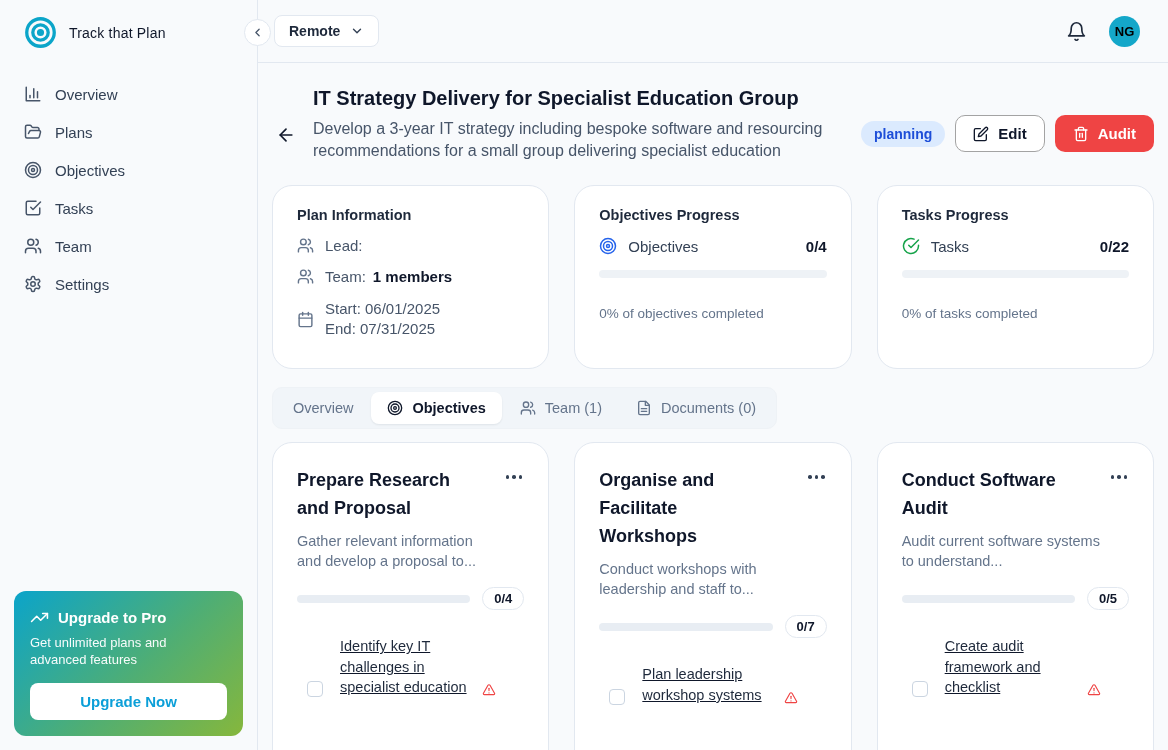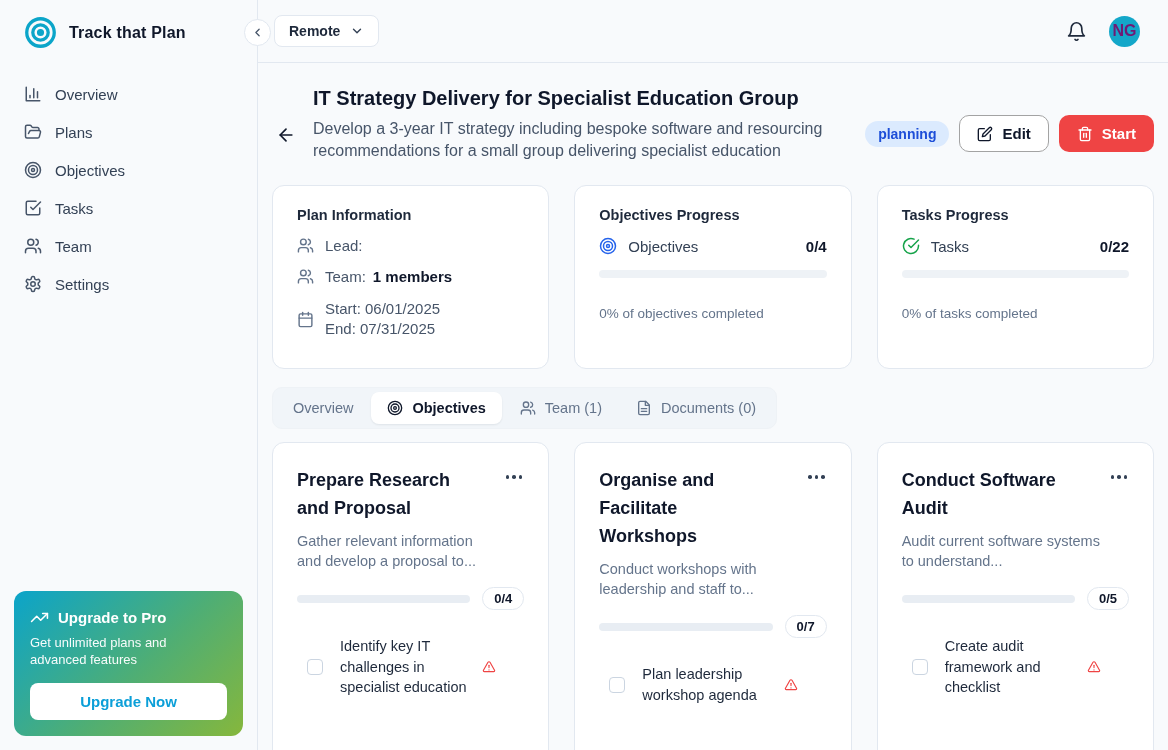--- a/index.html
+++ b/index.html
@@ -3,54 +3,54 @@
 <meta charset="utf-8">
 <style>
   * { margin:0; padding:0; box-sizing:border-box; }
   html,body { width:1168px; height:750px; overflow:hidden; font-family:"Liberation Sans", sans-serif; background:#f8fafc; color:#0f172a; }
   body { display:flex; }
   svg.ic { display:block; }
 
   
   .sidebar { width:258px; min-width:258px; height:100%; border-right:1px solid #e2e8f0; display:flex; flex-direction:column; background:#f8fafc; }
   .logo-row { display:flex; align-items:center; gap:12px; padding:16px 20px 14px 24px; }
-  .logo-title { font-size:16px; font-weight:700; color:#0f172a; letter-spacing:.2px; }
+  .logo-title { font-size:14px; font-weight:400; color:#0f172a; letter-spacing:.2px; }
   .nav { padding:14px 0 0 0; flex:1; }
   .nav-item { display:flex; align-items:center; gap:13px; padding:8px 24px; margin-bottom:4px; font-size:15px; color:#334155; cursor:pointer; }
   .nav-item .ic { color:#475569; }
   .upgrade { margin:14px; border-radius:12px; padding:17px 16px 16px 16px; background:linear-gradient(135deg,#0ba4ca 0%, #4fae74 55%, #86b73c 100%); color:#fff; }
   .upgrade-title-row { display:flex; align-items:center; gap:9px; font-size:15px; font-weight:700; }
   .upgrade-sub { font-size:13px; line-height:1.35; margin-top:7px; max-width:160px; color:rgba(255,255,255,.96); }
   .upgrade-btn { margin-top:14px; width:100%; background:#fff; border:none; border-radius:8px; padding:10px 0; font-size:15px; font-weight:700; color:#0b9fd8; cursor:pointer; font-family:inherit; }
 
   
   .main { flex:1; display:flex; flex-direction:column; height:100%; position:relative; }
   .topbar { height:63px; min-height:63px; border-bottom:1px solid #e2e8f0; display:flex; align-items:center; padding:0 28px 0 16px; position:relative;gap:36px; }
   .collapse-btn { position:absolute; left:-14px; top:19px; width:27px; height:27px; border-radius:50%; background:#fff; border:1px solid #e2e8f0; display:flex; align-items:center; justify-content:center; cursor:pointer; color:#475569; z-index:5; }
   .ws-select { display:flex; align-items:center; gap:10px; background:#fff; border:1px solid #e2e8f0; border-radius:8px; padding:7px 14px; font-size:14px; font-weight:600; color:#1e293b; cursor:pointer; }
   .topbar-right { margin-left:auto; display:flex; align-items:center; gap:22px; }
   .bell-btn { background:none; border:none; cursor:pointer; color:#1e293b; padding:0; }
-  .avatar { width:31px; height:31px; border-radius:50%; background:#14a7c9; color:#701a75; font-size:16px; font-weight:700; display:flex; align-items:center; justify-content:center; cursor:pointer;text-align:center; }
+  .avatar { width:31px; height:31px; border-radius:50%; background:#14a7c9; color:#000000; font-size:13px; font-weight:700; display:flex; align-items:center; justify-content:center; cursor:pointer;text-align:center; }
 
   .content { flex:1; padding:22px 14px 0 14px; overflow:hidden; }
 
   
   .plan-header { display:flex; align-items:flex-start; margin:0 0 22px 0; }
   .back-btn { background:none; border:none; cursor:pointer; color:#0f172a; margin:40px 17px 0 4px; padding:0; }
   .plan-head-text { width:540px; }
   .plan-title { font-size:20px; font-weight:700; line-height:1.33; color:#0f172a; }
   .plan-desc { margin-top:6px; font-size:16px; line-height:1.42; color:#475569; }
   .plan-actions { margin-left:auto; display:flex; align-items:center; gap:10px; margin-top:30px; }
   .badge-planning { background:#dbeafe; color:#1d4ed8; font-size:14px; font-weight:700; padding:5px 13px; border-radius:999px; }
   .btn-edit { display:flex; align-items:center; gap:9px; background:#fff; border:1px solid #a3a3a3; border-radius:10px; padding:9px 17px; font-size:15px; font-weight:600; color:#0f172a; cursor:pointer; font-family:inherit; }
   .btn-delete { display:flex; align-items:center; gap:9px; background:#ef4444; border:none; border-radius:10px; padding:10px 18px; font-size:15px; font-weight:600; color:#fff; cursor:pointer; font-family:inherit; }
 
   
   .summary-grid { display:grid; grid-template-columns:repeat(3,1fr); gap:25px; margin-bottom:18px; }
-  .card { background:#fff; border:1px solid #e2e8f0; border-radius:12px; }
+  .card { background:#fff; border:1px solid #e2e8f0; border-radius:20px; }
   .sum-card { padding:21px 24px; height:184px; }
   .sum-title { font-size:14.5px; font-weight:600; color:#1e293b; margin-bottom:14px; }
   .info-row { display:flex; align-items:center; gap:11px; margin-bottom:14px; font-size:15px; color:#475569; }
   .info-row .ic { color:#64748b; flex-shrink:0; }
   .info-strong { color:#0f172a; font-weight:700; margin-left:4px; }
   .date-lines { line-height:1.35; }
   .prog-row { display:flex; align-items:center; gap:11px; font-size:15px; color:#334155; margin-bottom:15px; }
   .prog-fraction { margin-left:auto; font-weight:700; color:#0f172a; font-size:15px; }
   .track { height:8px; background:#eef2f6; border-radius:999px; overflow:hidden; margin-bottom:13px; }
   .fill-blue { height:100%; background:#2563eb; border-radius:999px; width:0; }
@@ -67,21 +67,21 @@
   .obj-grid { display:grid; grid-template-columns:repeat(3,1fr); gap:25px; }
   .obj-card { padding:24px; min-height:400px; }
   .obj-head { display:flex; align-items:flex-start; }
   .obj-title { font-size:18px; font-weight:700; line-height:1.55; color:#0f172a; max-width:180px; }
   .more-btn { margin-left:auto; background:none; border:none; cursor:pointer; display:flex; gap:3px; padding:8px 2px; }
   .more-btn i { width:3.5px; height:3.5px; border-radius:50%; background:#334155; display:block; }
   .obj-desc { margin-top:8px; font-size:14.5px; line-height:1.4; color:#64748b; max-width:200px; }
   .obj-prog-row { display:flex; align-items:center; gap:12px; margin:16px 0 26px 0; }
   .obj-track { flex:1; height:8px; background:#e8edf3; border-radius:999px; overflow:hidden; }
   .obj-badge { background:#fff; border:1px solid #e2e8f0; border-radius:999px; padding:3px 11px; font-size:13px; font-weight:700; color:#0f172a; }
-  .task-row { display:flex; align-items:center; margin:0 0 26px 10px; }
+  .task-row { display:flex; align-items:flex-end; margin:0 0 26px 10px;text-decoration:underline; }
   .task-check { width:16px; height:16px; border:1.5px solid #cbd5e1; border-radius:4px; background:#fff; flex-shrink:0; cursor:pointer; }
   .task-text { font-size:14.5px; line-height:1.4; color:#1e293b; width:128px; margin-left:17px; }
   .task-warn { color:#ef4444; margin-left:14px; flex-shrink:0; }
 </style>
 </head>
 <body>
 
 <aside class="sidebar">
   <div class="logo-row">
     <span>
@@ -227,21 +227,21 @@
         <button class="btn-delete">
           <span>
               <svg class="ic" width="16" height="16" viewBox="0 0 24 24" fill="none" stroke="currentColor" stroke-width="2" stroke-linecap="round" stroke-linejoin="round">
                 <path d="M3 6h18"></path>
                 <path d="M19 6v14a2 2 0 0 1-2 2H7a2 2 0 0 1-2-2V6"></path>
                 <path d="M8 6V4a2 2 0 0 1 2-2h4a2 2 0 0 1 2 2v2"></path>
                 <path d="M10 11v6"></path>
                 <path d="M14 11v6"></path>
               </svg>
             </span>
-          <span>Start</span>
+          <span>Audit</span>
         </button>
       </div>
     </div>
 
     
     <div class="summary-grid">
 
       <div class="card sum-card">
         <div class="sum-title">Plan Information</div>
         <div class="info-row">
@@ -408,21 +408,21 @@
         </div>
         <div class="obj-desc">Conduct workshops with leadership and staff to...</div>
         <div class="obj-prog-row">
           <div class="obj-track">
               <div class="fill-blue" style="width: 0%;"></div>
             </div>
           <span class="obj-badge">0/7</span>
         </div>
         <div class="task-row">
           <span class="task-check"></span>
-          <span class="task-text">Plan leadership workshop agenda</span>
+          <span class="task-text">Plan leadership workshop systems</span>
           <span class="task-warn">
               <svg class="ic" width="14" height="14" viewBox="0 0 24 24" fill="none" stroke="currentColor" stroke-width="2" stroke-linecap="round" stroke-linejoin="round">
                 <path d="m21.73 18-8-14a2 2 0 0 0-3.48 0l-8 14A2 2 0 0 0 4 20h16a2 2 0 0 0 1.73-2Z"></path>
                 <path d="M12 9v4"></path>
                 <path d="M12 17h.01"></path>
               </svg>
             </span>
         </div>
 
       </div>

